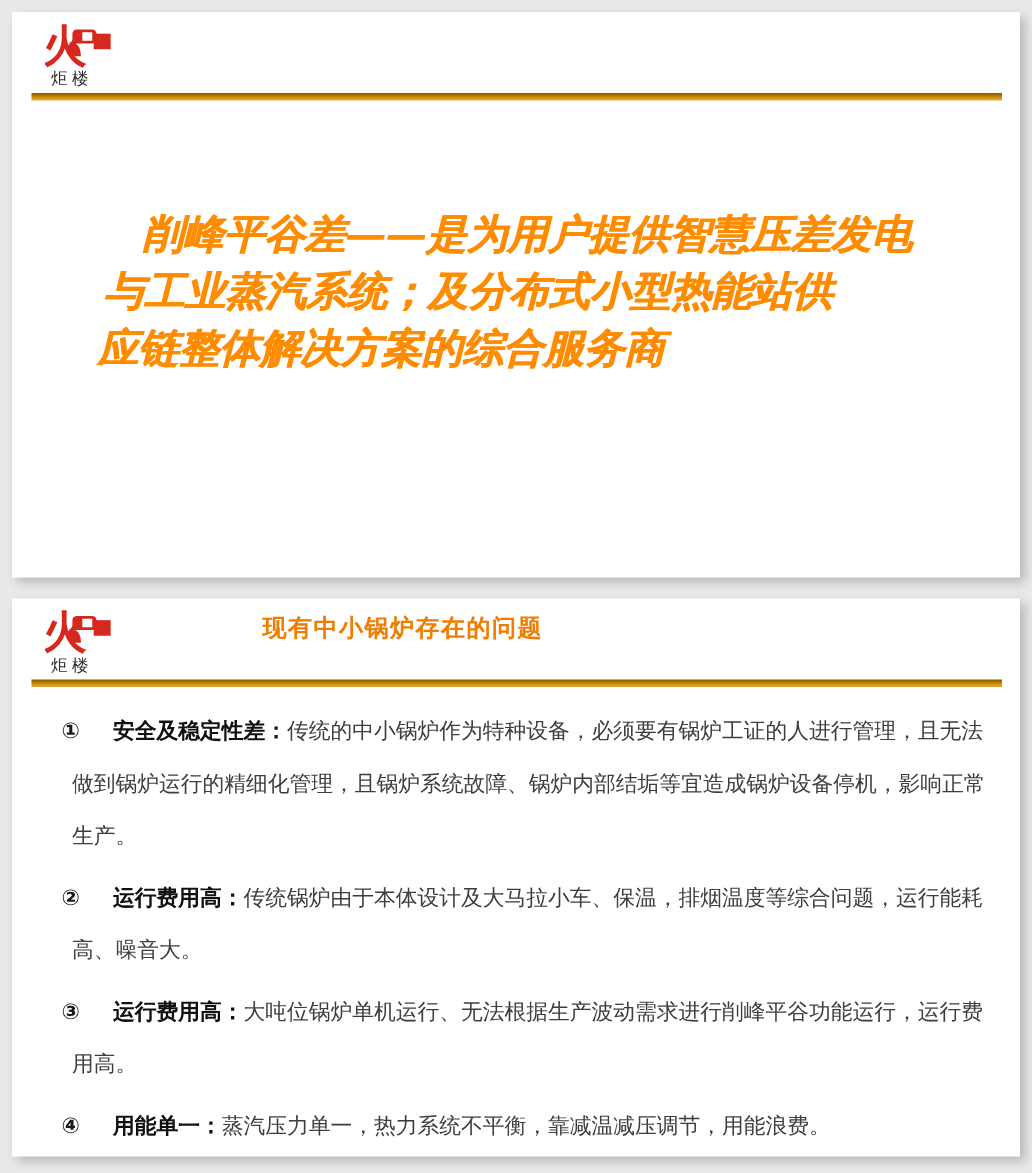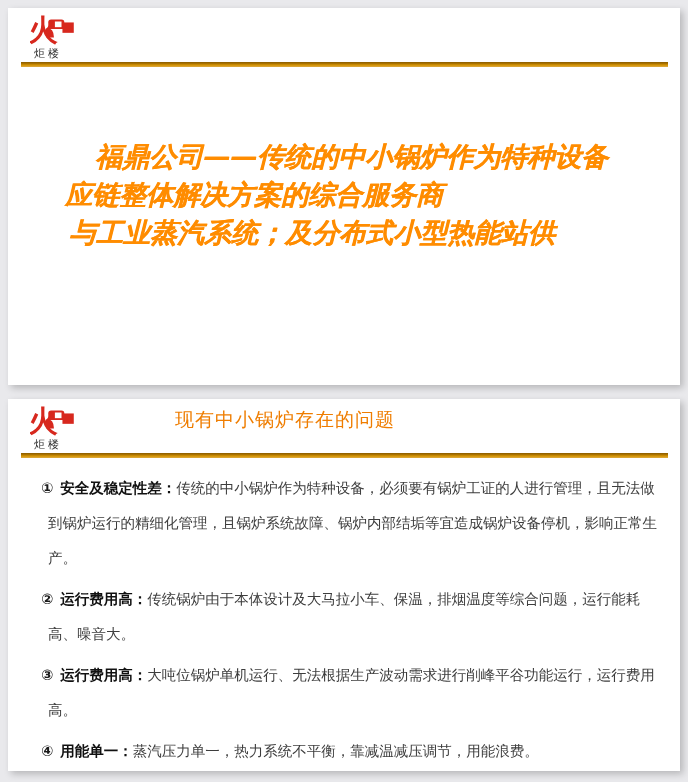--- a/index.html
+++ b/index.html
@@ -39,33 +39,33 @@
     font-size:27px;line-height:38px;color:#FF8C00;
     text-shadow:0.6px 0 0 #FF8C00;
   }
   .hero-line{display:block;}
   .hero-line.l1{padding-left:30px;}
   .hero-line.l2{padding-left:4px;}
 
   
   .s2-title{
     position:absolute;left:167px;top:8px;
-    font-size:19px;line-height:26px;font-weight:normal;color:#EF7D00;
+    font-size:16px;line-height:26px;font-weight:bold;color:#EF7D00;
     letter-spacing:1px;
   }
 
   
   .list{position:absolute;left:33px;top:72px;width:627px;}
   .item{
     font-size:14.5px;line-height:35px;color:#3d3d3d;
     margin-bottom:6px;
     padding-left:7px;text-indent:-7px;
   }
   .item .num{font-weight:bold;color:#1a1a1a;margin-right:7px;}
-  .item .label{font-weight:bold;color:#111111;}
+  .item .label{font-weight:bold;color:#111111;margin-left:15px;}
   .item .text{color:#3d3d3d;}
 </style>
 </head>
 <body>
 
 <div class="slide" id="slide1">
 
   <div class="logo">
     <svg class="logo-icon" viewBox="0 0 46 36">
       <text x="-3" y="29" font-size="31" font-weight="bold" fill="#d7281e" font-family="'DejaVu Sans',sans-serif">火</text>
@@ -73,23 +73,23 @@
       <rect x="25" y="9" width="7" height="6" fill="#ffffff"></rect>
       <rect x="33" y="10" width="12" height="11" fill="#d7281e"></rect>
       <path d="M16,16 q8,0 8,10 l-8,0 z" fill="#d7281e"></path>
     </svg>
     <span class="logo-brand">炬楼</span>
   </div>
 
   <div class="rule"></div>
 
   <div class="hero">
-    <span class="hero-line l1">福鼎公司——传统的中小锅炉作为特种设备</span>
+    <span class="hero-line l1">削峰平谷差——是为用户提供智慧压差发电</span>
+    <span class="hero-line l2">与工业蒸汽系统；及分布式小型热能站供</span>
     <span class="hero-line l3">应链整体解决方案的综合服务商</span>
-    <span class="hero-line l2">与工业蒸汽系统；及分布式小型热能站供</span>
   </div>
 </div>
 
 <div class="slide" id="slide2">
 
   <div class="logo">
     <svg class="logo-icon" viewBox="0 0 46 36">
       <text x="-3" y="29" font-size="31" font-weight="bold" fill="#d7281e" font-family="'DejaVu Sans',sans-serif">火</text>
       <rect x="18" y="7" width="17" height="10" rx="3" fill="#d7281e"></rect>
       <rect x="25" y="9" width="7" height="6" fill="#ffffff"></rect>

